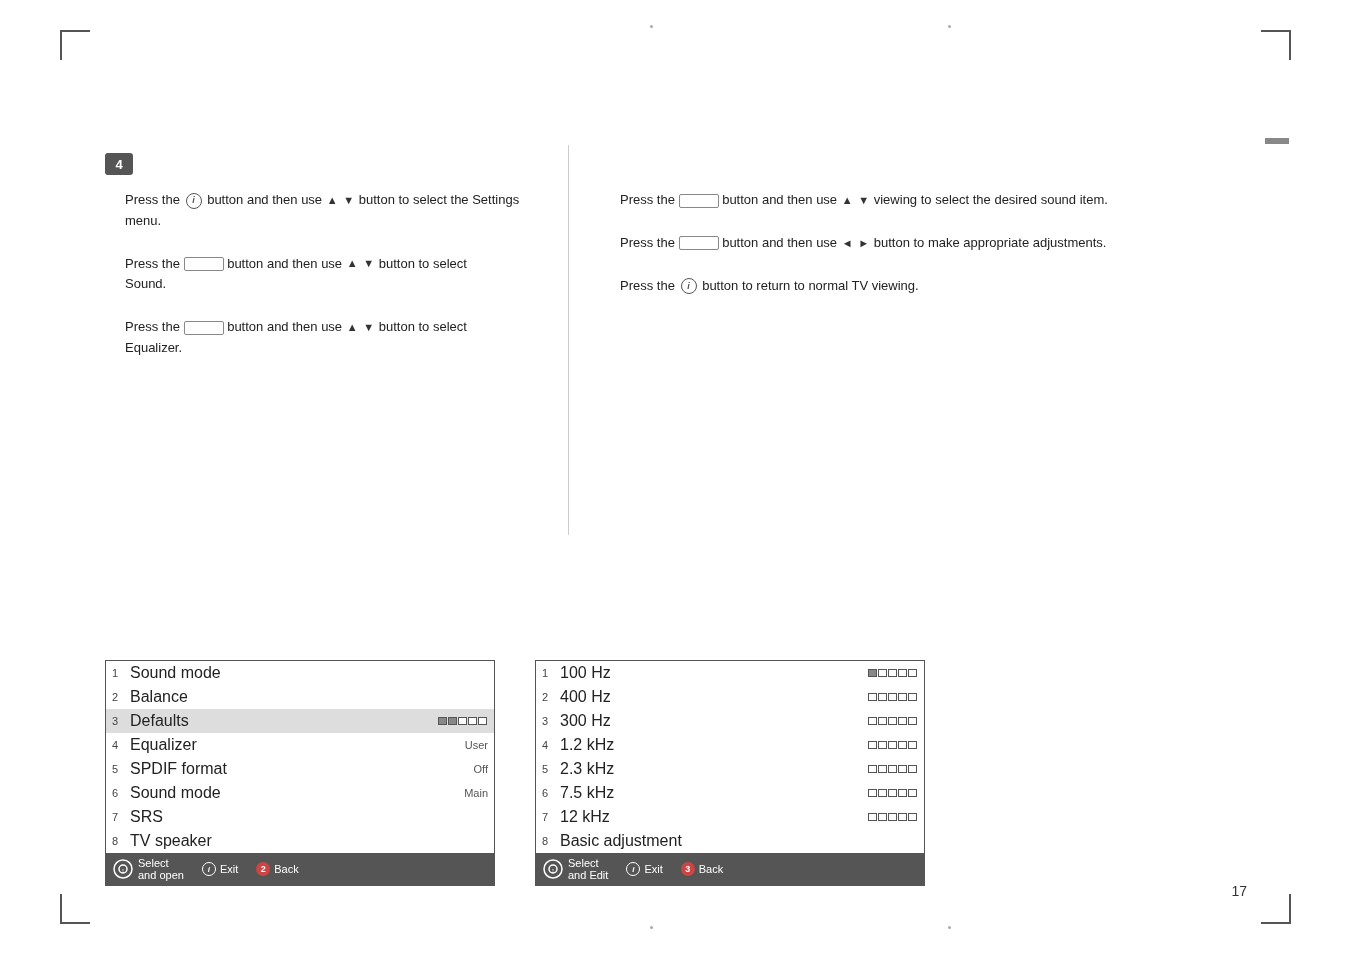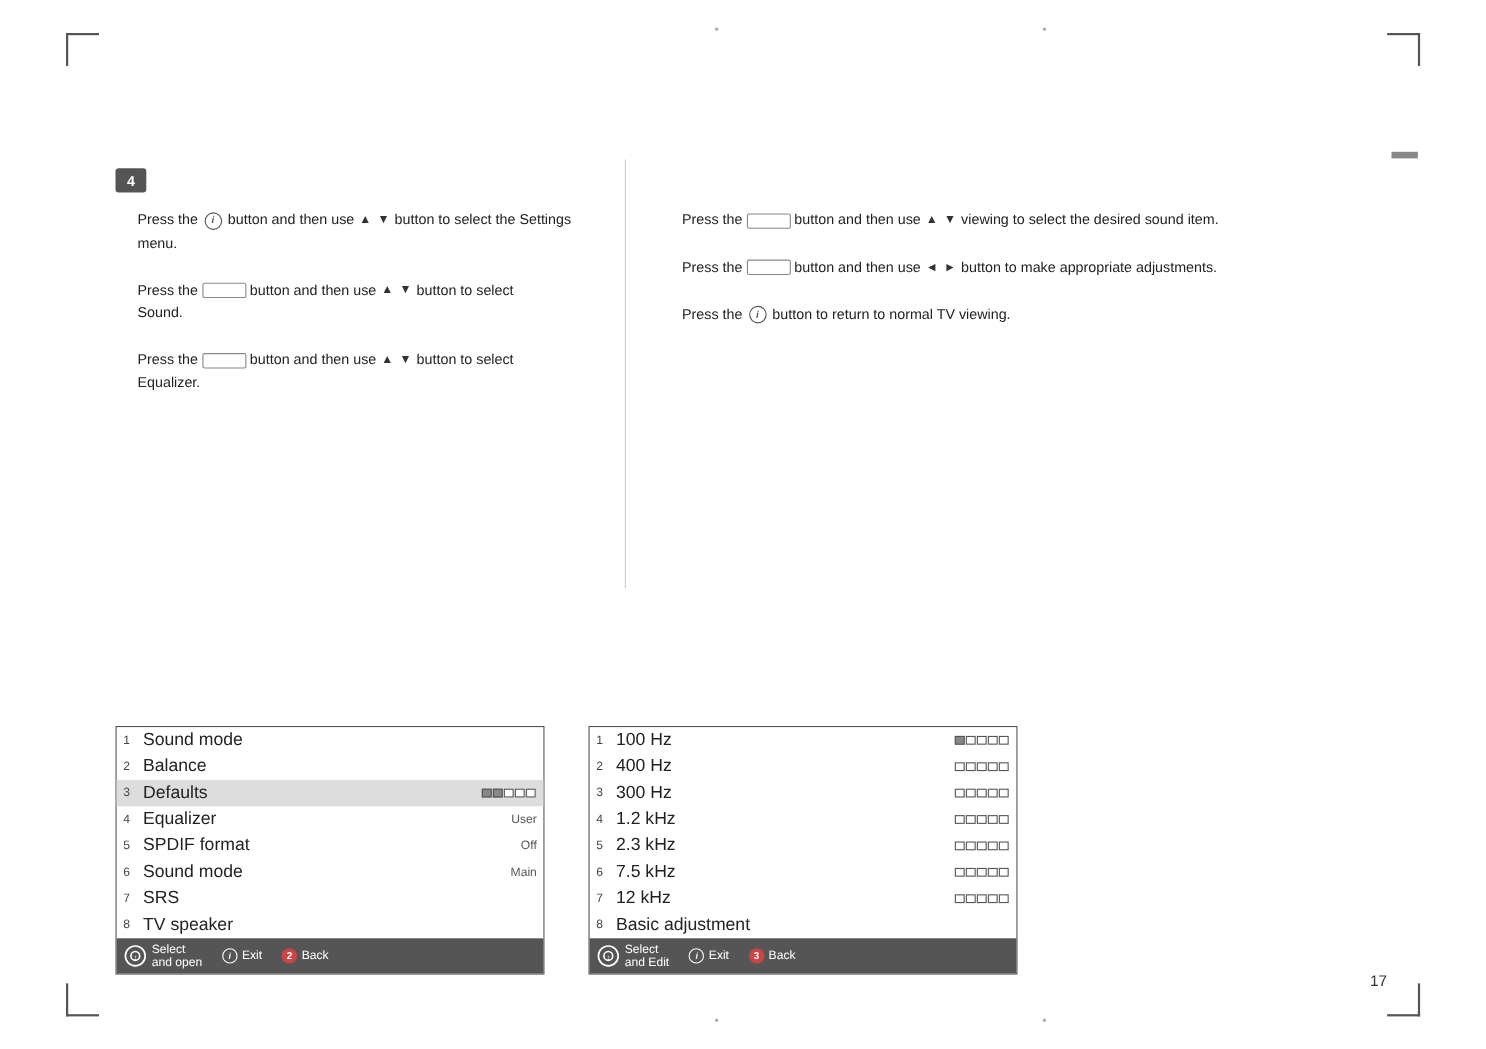--- a/index.html
+++ b/index.html
@@ -222,21 +222,21 @@
       border-radius: 50%;
       font-size: 9px;
       font-weight: bold;
       color: #fff;
     }
 
     
     .page-number {
       position: absolute;
       bottom: 55px;
-      right: 90px;
+      right: 104px;
       font-size: 14px;
       color: #333;
     }
 
     
     .dot {
       position: absolute;
       width: 3px;
       height: 3px;
       background: #aaa;

